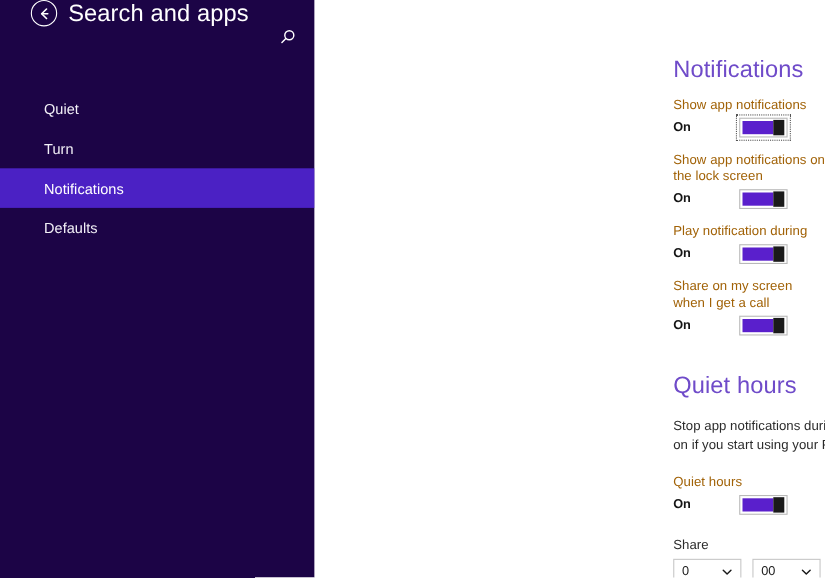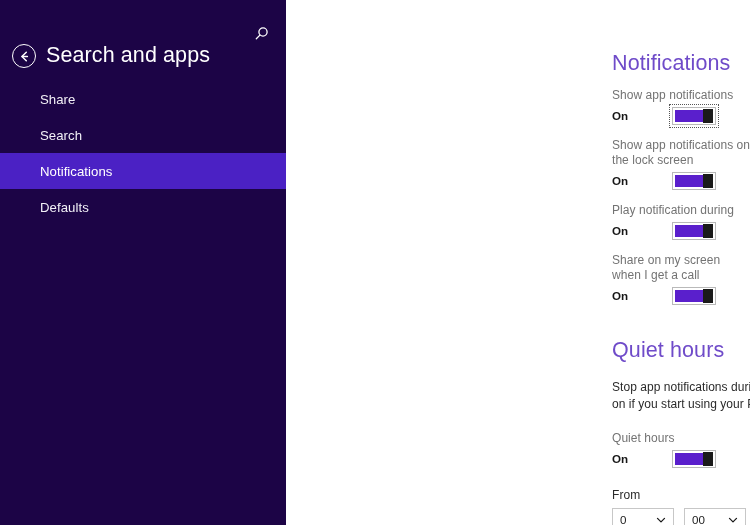--- a/index.html
+++ b/index.html
@@ -28,22 +28,22 @@
     width: 286px;
     height: 525px;
     background: #1c0446;
     flex: 0 0 286px;
   }
 
   .sidebar-header {
     position: relative;
     height: 68px;
     display: flex;
-    align-items: flex-end;
-    padding-left: 12px;
+    align-items: flex-start;
+    padding-left: 28px;
     box-sizing: border-box;
   }
 
   .back-btn {
     width: 24px;
     height: 24px;
     flex: 0 0 24px;
     border: 1.6px solid #ffffff;
     border-radius: 50%;
     box-sizing: border-box;
@@ -115,21 +115,21 @@
     font-weight: 300;
     margin: 0;
     letter-spacing: 0.1px;
   }
   .section-title.notifications { padding-top: 27px; }
   .section-title.quiet { padding-top: 0; }
 
   .setting-block { margin-top: 12px; }
 
   .setting-label {
-    color: #737373;
+    color: #a16207;
     font-size: 12px;
     font-weight: 400;
     line-height: 15px;
     letter-spacing: 0.05px;
   }
 
   .toggle-row {
     display: flex;
     align-items: center;
     margin-top: 3px;
@@ -245,24 +245,24 @@
       <div class="search-icon-btn">
         <svg width="18" height="18" viewBox="0 0 18 18" aria-hidden="true">
           <circle cx="11" cy="7" r="4.1" fill="none" stroke="#ffffff" stroke-width="1.3"></circle>
           <line x1="7.9" y1="10.1" x2="4.3" y2="13.7" stroke="#ffffff" stroke-width="1.3" stroke-linecap="round"></line>
         </svg>
       </div>
     </div>
 
     <div class="nav-list">
       <div class="nav-item">
-        <span>Share</span>
+        <span>Quiet</span>
       </div>
       <div class="nav-item">
-        <span>Search</span>
+        <span>Turn</span>
       </div>
       <div class="nav-item selected">
         <span>Notifications</span>
       </div>
       <div class="nav-item">
         <span>Defaults</span>
       </div>
     </div>
 
   </div>
@@ -324,21 +324,21 @@
       <div class="toggle-row">
         <span class="toggle-state">On</span>
         <div class="switch">
           <span class="track"></span>
           <span class="thumb"></span>
         </div>
       </div>
     </div>
 
     <div style="margin-top:19px;">
-      <div class="field-label">From</div>
+      <div class="field-label">Share</div>
       <div class="select-row">
         <div class="select-box">
           <span class="sel-value">0</span>
           <span class="chev">
             <svg width="10" height="10" viewBox="0 0 10 10" aria-hidden="true">
               <path d="M1.5 3.4 L5 6.9 L8.5 3.4" fill="none" stroke="#1a1a1a" stroke-width="1.3" stroke-linecap="round" stroke-linejoin="round"></path>
             </svg>
           </span>
         </div>
         <div class="select-box">

